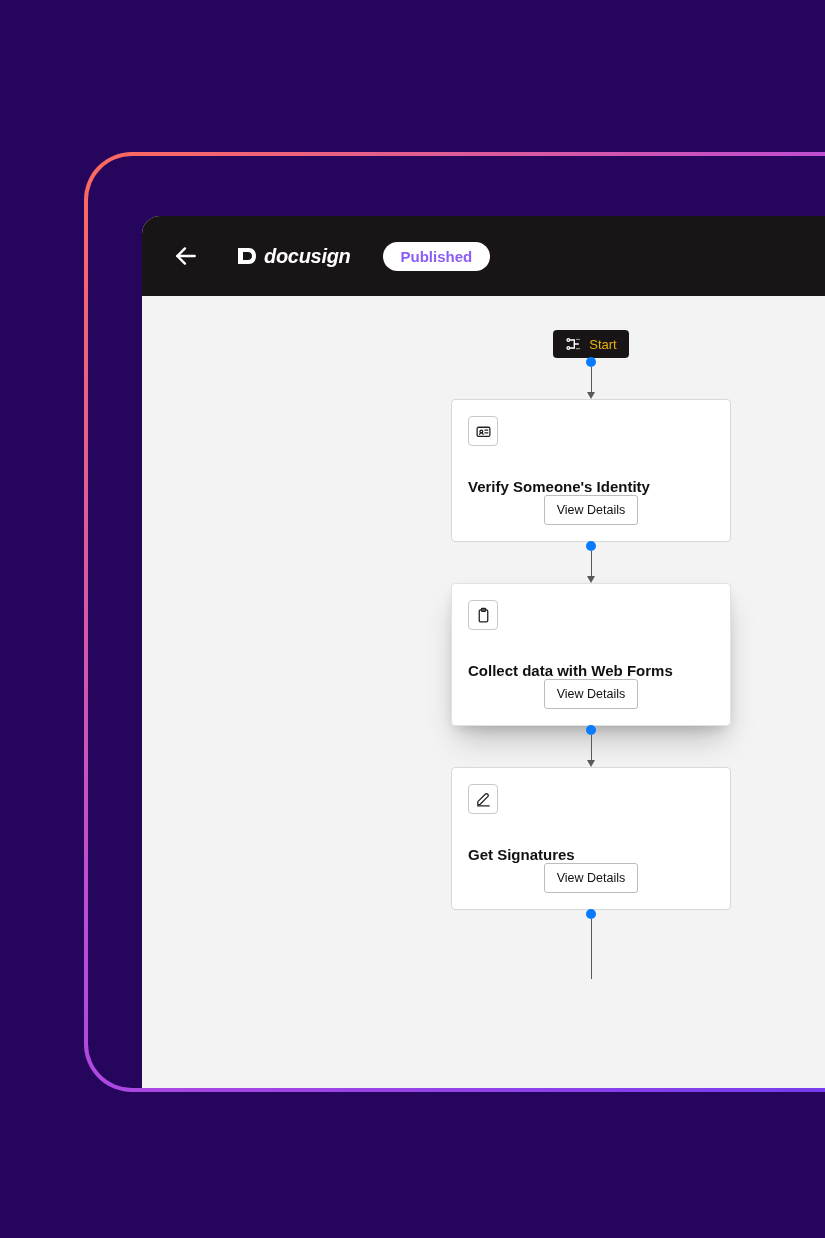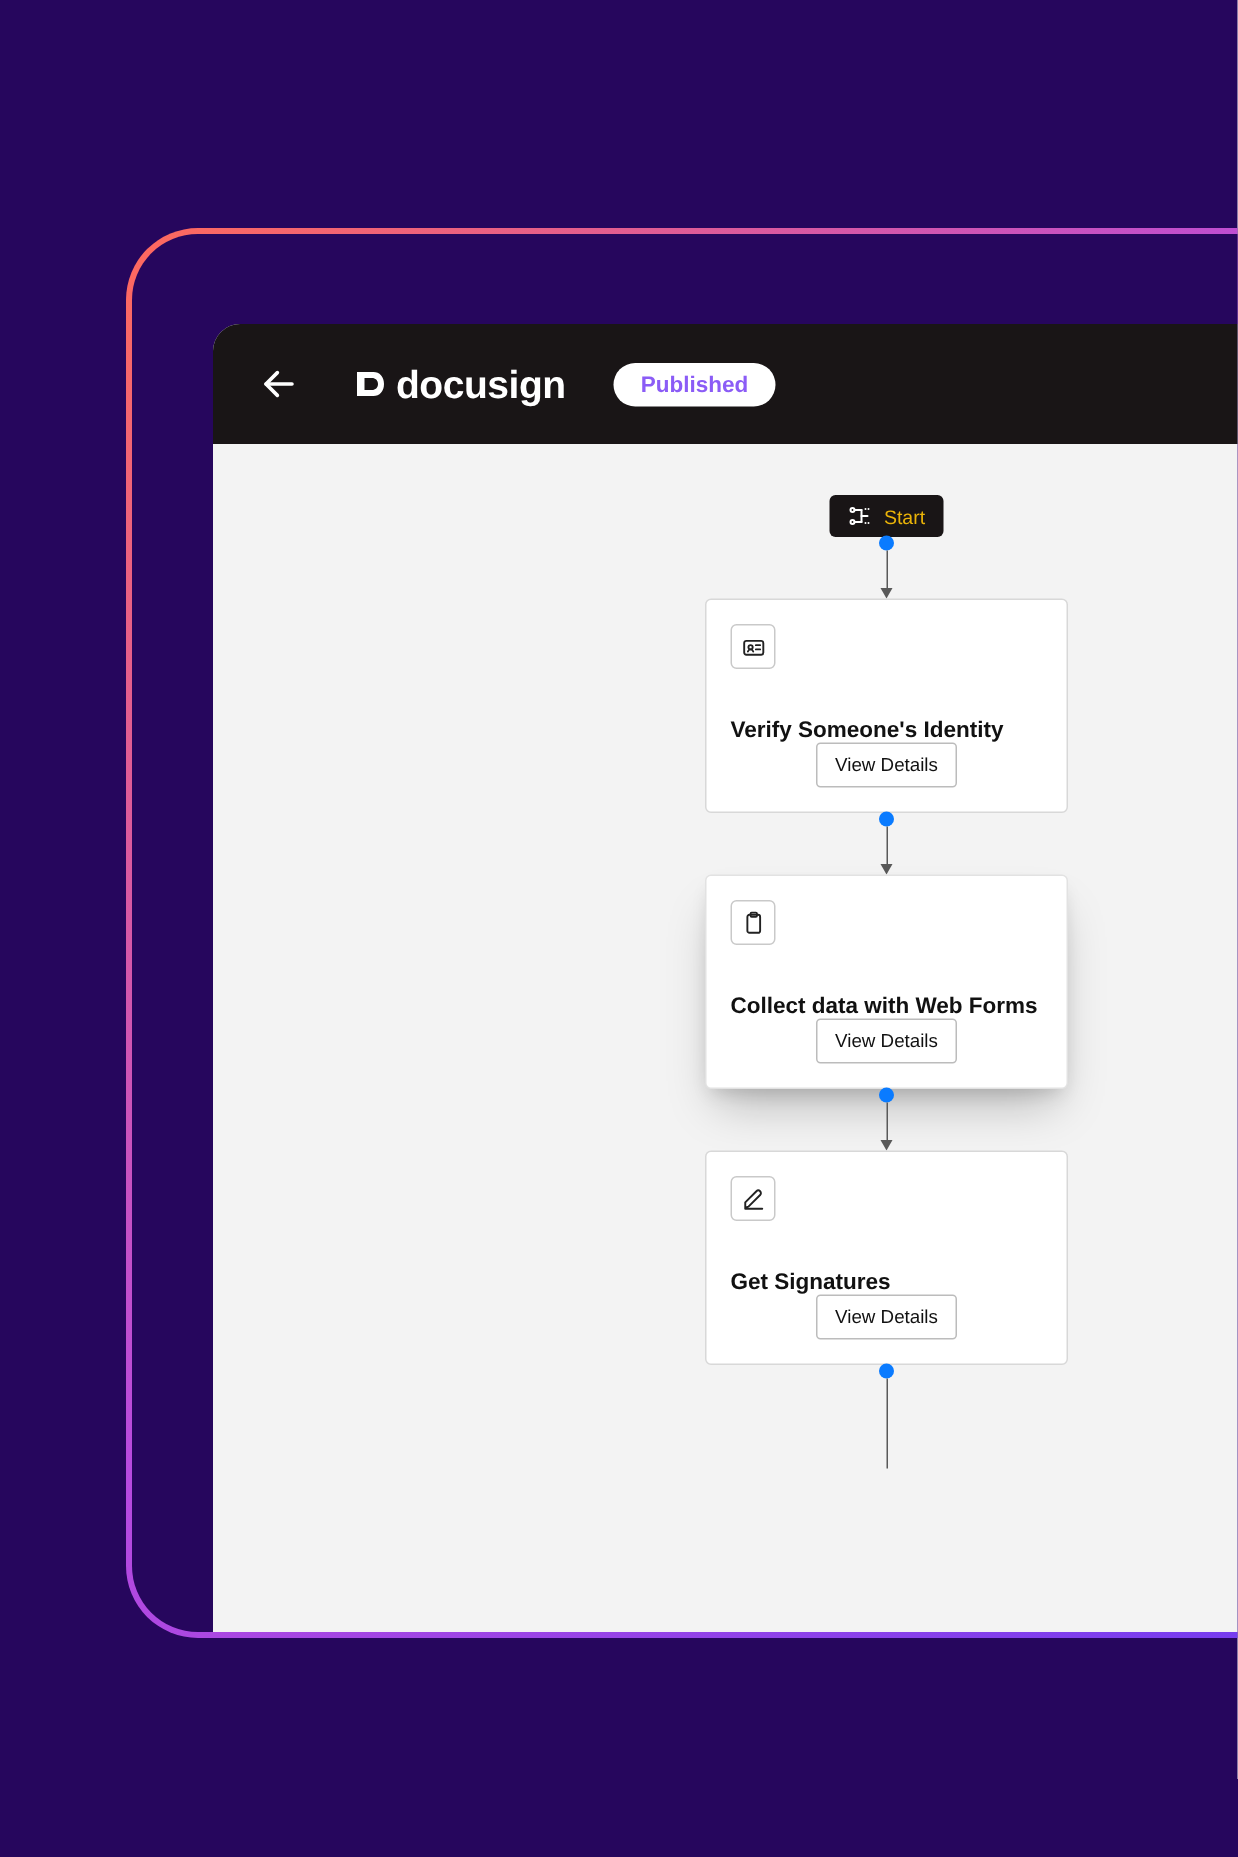--- a/index.html
+++ b/index.html
@@ -64,24 +64,25 @@
   .logo {
     display: flex;
     align-items: center;
     gap: 6px;
     color: #fff;
   }
   .logo-mark {
     width: 24px; height: 24px;
   }
   .logo-text {
-    font-size: 26px;
+    font-size: 20px;
     font-weight: 700;
     letter-spacing: -0.3px;
     color: #fff;
+    font-style: italic;
   }
 
   .status-pill {
     background: #fff;
     color: #8b5cf6;
     border-radius: 999px;
     padding: 6px 18px;
     font-size: 15px;
     font-weight: 600;
   }
@@ -126,21 +127,21 @@
   }
   .arrowhead {
     width: 0; height: 0;
     border-left: 4px solid transparent;
     border-right: 4px solid transparent;
     border-top: 7px solid #595959;
     margin-top: -1px;
   }
 
   .step-card {
-    width: 242px;
+    width: 280px;
     background: #fff;
     border: 1px solid #d8d8d8;
     border-radius: 4px;
     padding: 16px;
     display: flex;
     flex-direction: column;
     cursor: pointer;
   }
   .step-card.active {
     box-shadow: 0 18px 30px -8px rgba(0,0,0,0.25), 0 6px 12px -4px rgba(0,0,0,0.15);

